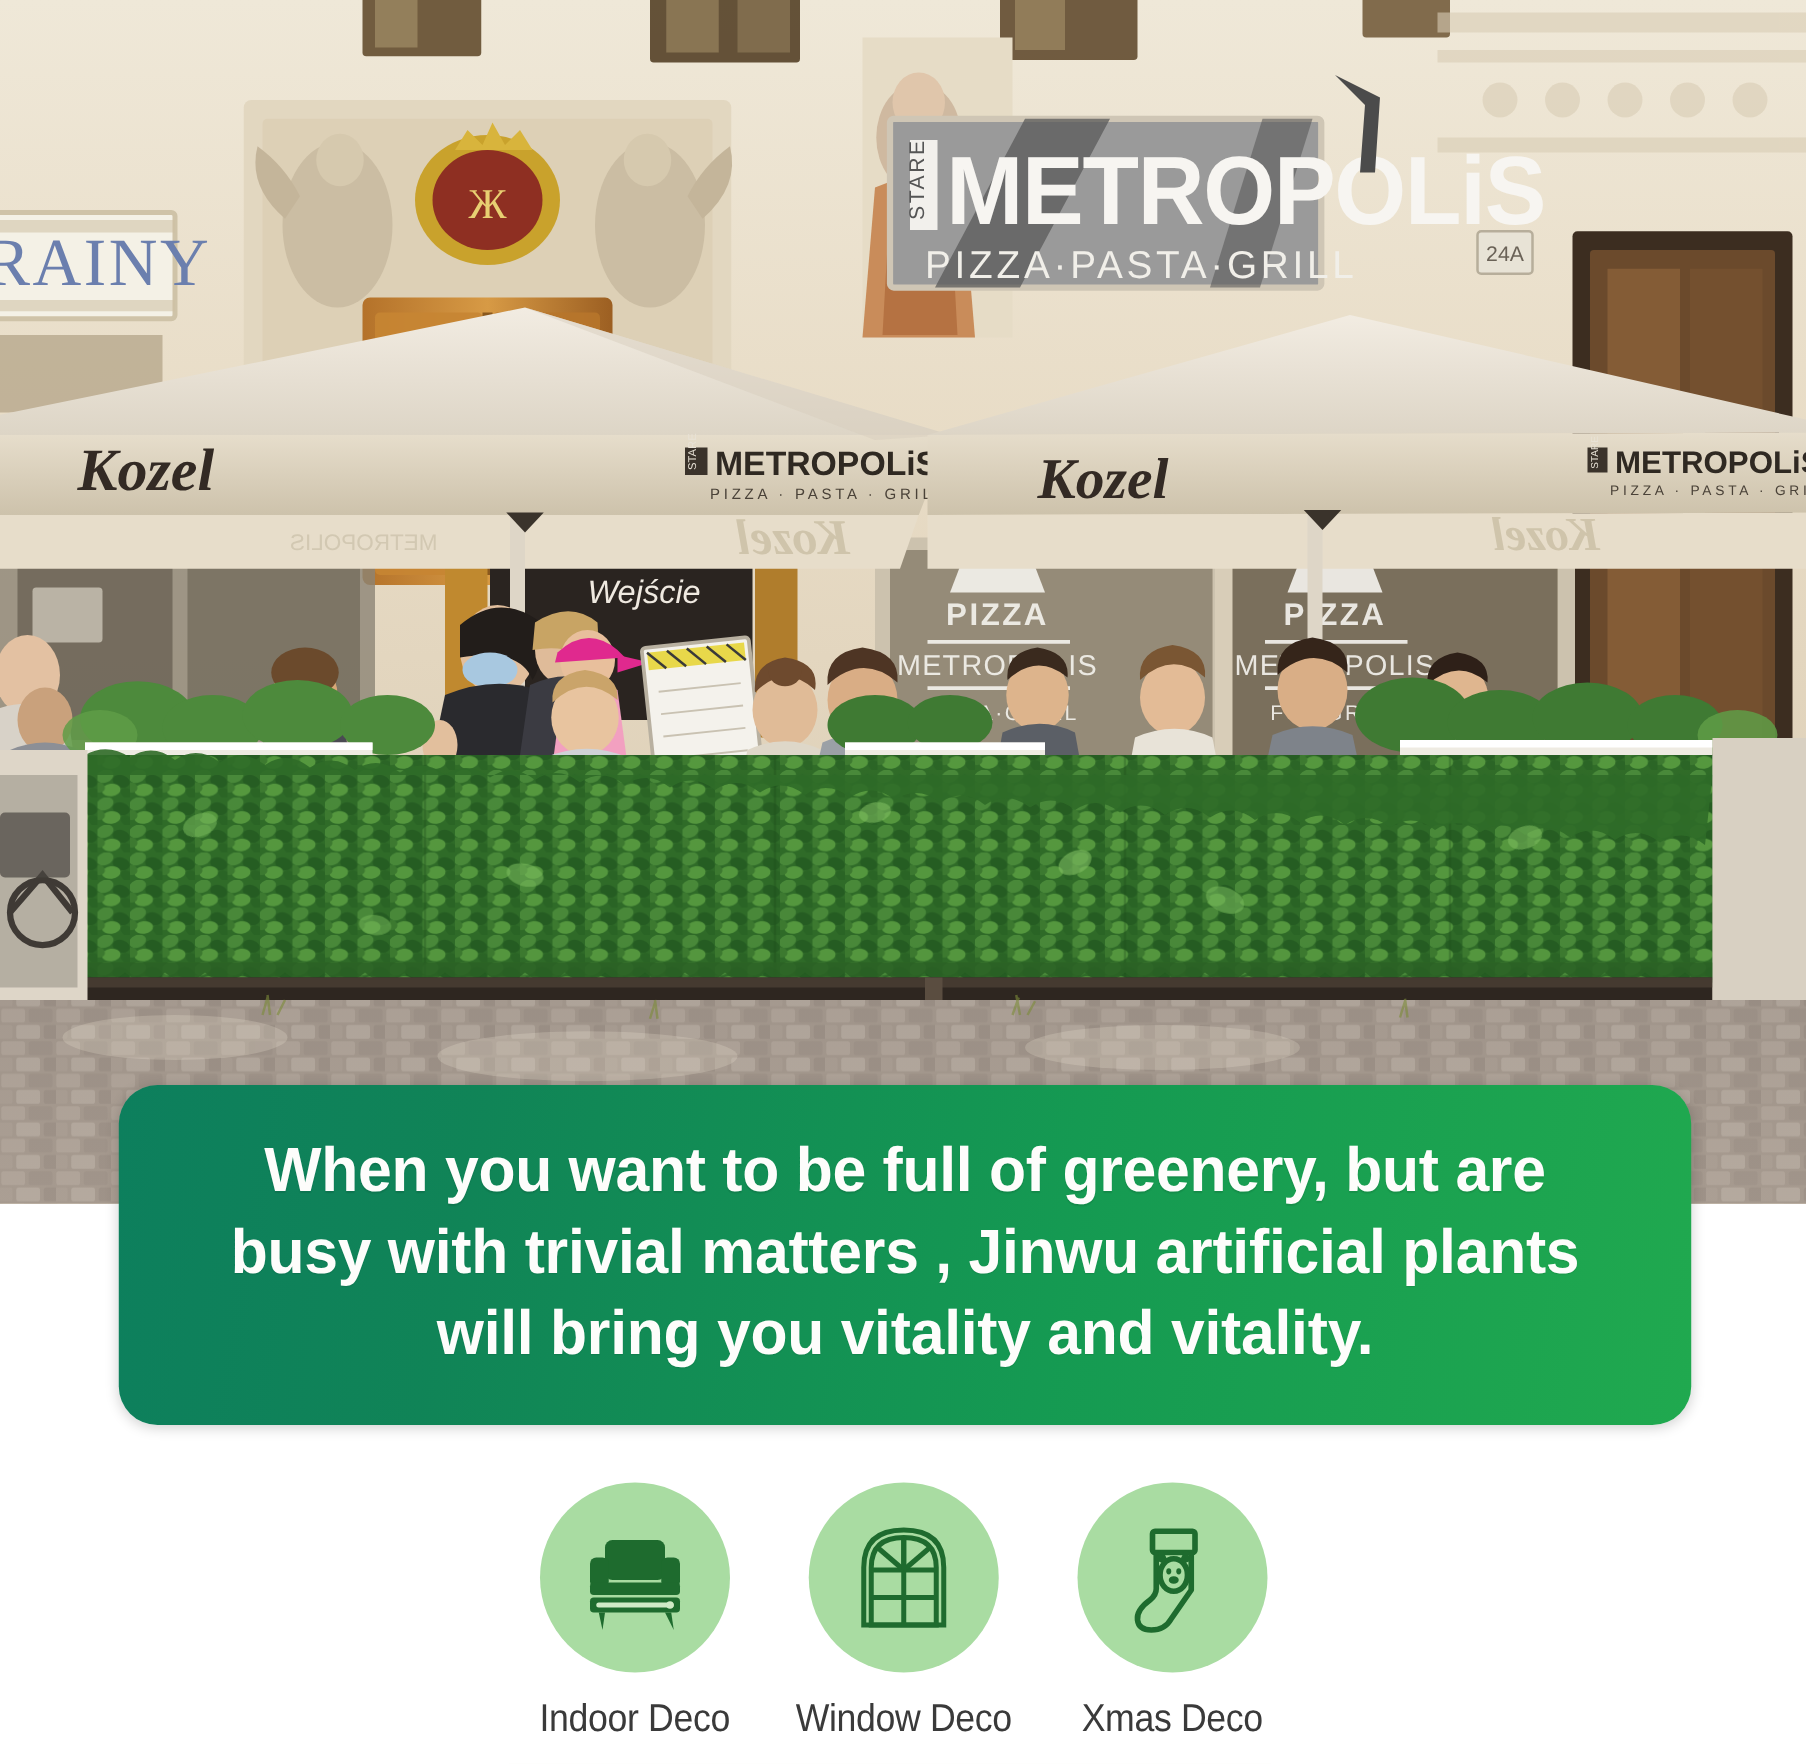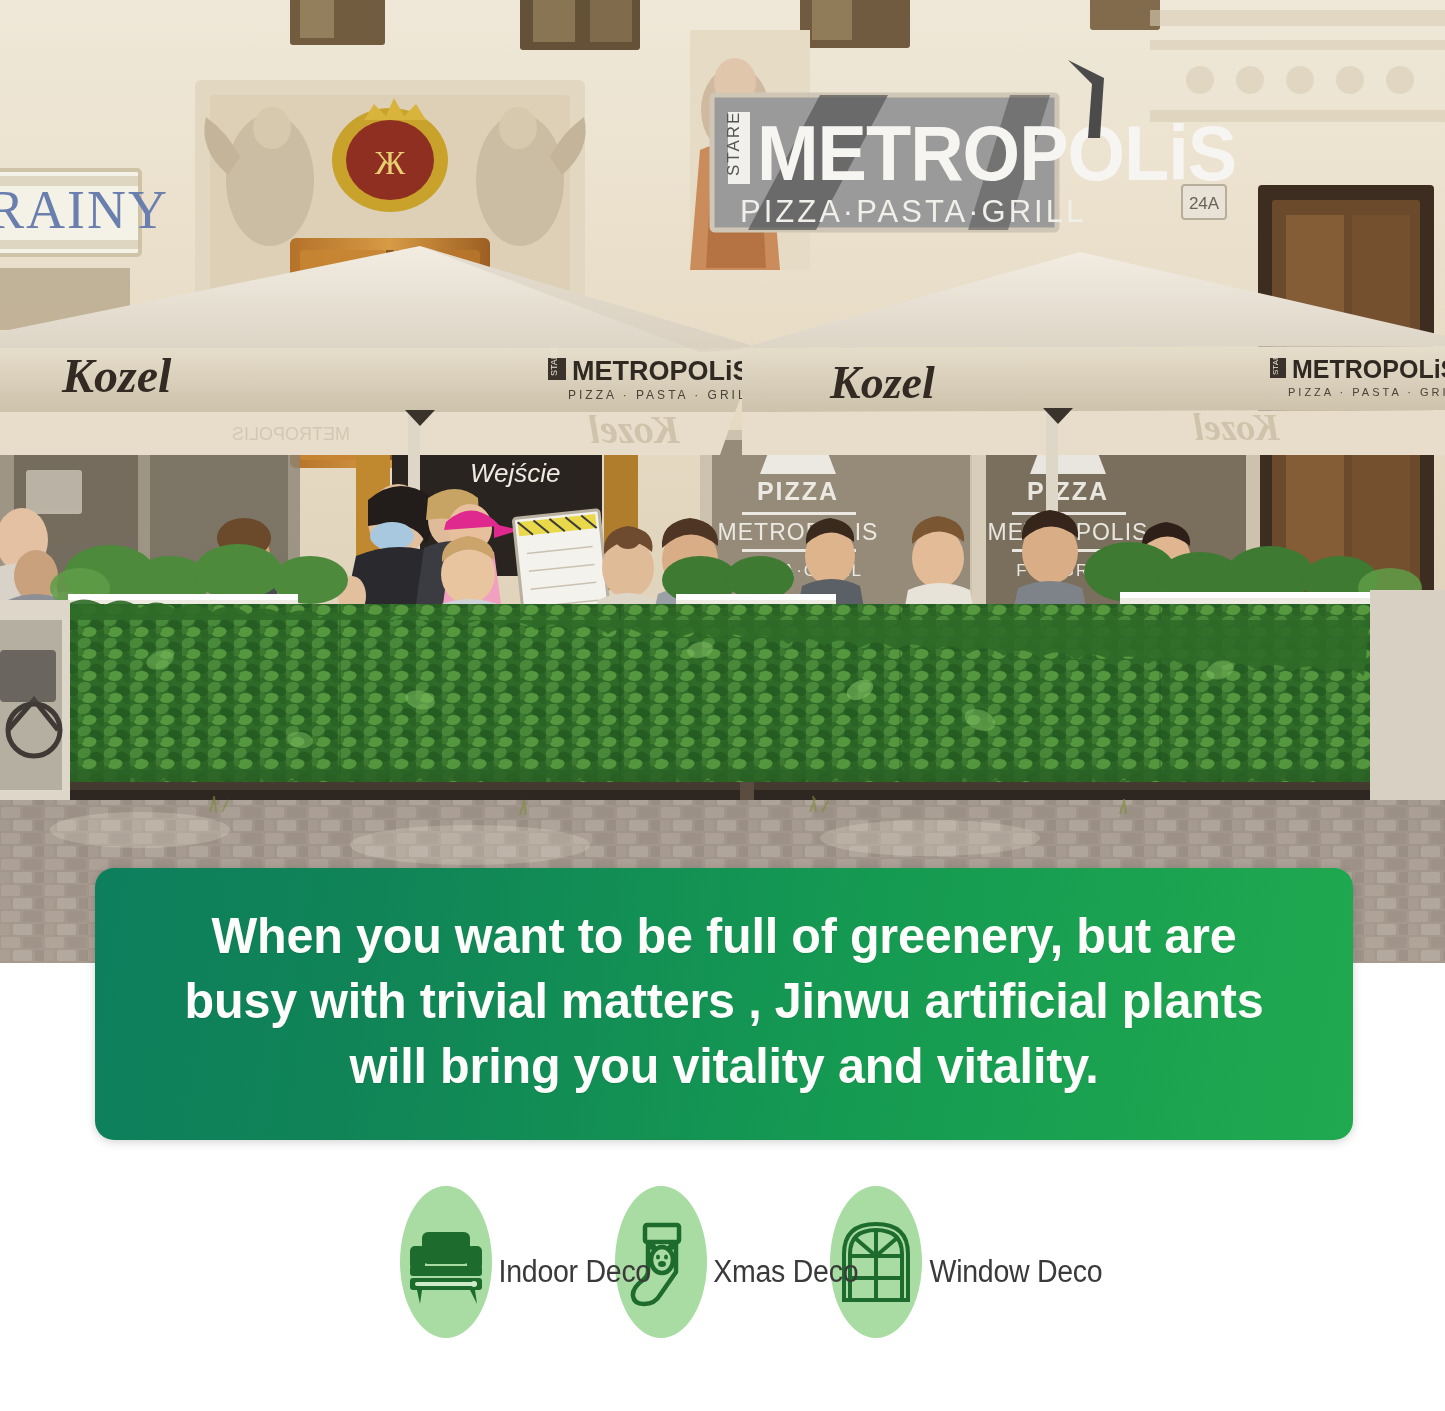--- a/index.html
+++ b/index.html
@@ -11,42 +11,42 @@
   
   .photo {
     position:absolute; left:0; top:0; width:1445px; height:963px;
     overflow:hidden; background:#cfc3ae;
   }
   .photo svg { display:block; width:1445px; height:963px; }
 
   
   .banner {
     position:absolute; left:95px; top:868px; width:1258px; height:272px;
-    border-radius:19px;
+    border-radius:31px;
     background:linear-gradient(100deg,#0d7f5d 0%,#108457 22%,#159a52 60%,#20a94f 100%);
     box-shadow:0 2px 10px rgba(0,0,0,0.18);
     display:flex; align-items:center; justify-content:center;
     padding:8px 40px 14px 40px; z-index:5;
   }
   .banner-text {
     color:#fdfdfb; text-align:center; font-weight:bold;
     font-size:50px; line-height:1.30; letter-spacing:-0.2px;
     font-family:"Liberation Sans", sans-serif;
     font-stretch:condensed;
     text-shadow:0 1px 1px rgba(0,0,0,0.10);
     transform:scaleX(0.97);
   }
 
   
   .icon-row {
     position:absolute; left:0; top:1186px; width:1445px; height:225px;
     display:flex; align-items:flex-start; justify-content:center; gap:0;
   }
   .icon-cell {
-    width:215px; display:flex; flex-direction:row; align-items:center;
+    width:215px; display:flex; flex-direction:column; align-items:center;
   }
   .icon-circle {
     width:152px; height:152px; border-radius:50%;
     background:#a9dca2;
     display:flex; align-items:center; justify-content:center;
   }
   .icon-circle svg { display:block; }
   .icon-label {
     margin-top:19px; font-size:31px; color:#3a3a3a; font-weight:500;
     font-family:"Liberation Sans", sans-serif; white-space:nowrap;
@@ -474,51 +474,51 @@
             <path d="M70,74 l5,0 l2,14 z"></path>
           </g>
         </svg>
       </div>
       <div class="icon-label">Indoor Deco</div>
     </div>
 
     <div class="icon-cell">
       <div class="icon-circle">
         <svg width="92" height="92" viewBox="0 0 92 92">
+          <g fill="none" stroke="#1e6b2e" stroke-width="4">
+            <path d="M14,84 L14,38 Q14,8 46,8 Q78,8 78,38 L78,84 Z"></path>
+            <path d="M20,84 L20,38 Q20,14 46,14 Q72,14 72,38 L72,84 Z"></path>
+            <line x1="20" y1="40" x2="72" y2="40"></line>
+            <line x1="46" y1="14" x2="46" y2="84"></line>
+            <line x1="20" y1="62" x2="72" y2="62"></line>
+            <line x1="46" y1="40" x2="25" y2="22"></line>
+            <line x1="46" y1="40" x2="67" y2="22"></line>
+            <line x1="46" y1="40" x2="46" y2="14"></line>
+          </g>
+        </svg>
+      </div>
+      <div class="icon-label">Window Deco</div>
+    </div>
+
+    <div class="icon-cell">
+      <div class="icon-circle">
+        <svg width="92" height="92" viewBox="0 0 92 92">
           <g fill="none" stroke="#1e6b2e" stroke-width="4.5" stroke-linejoin="round">
             <rect x="30" y="9" width="34" height="17" rx="2"></rect>
             <path d="M33,26 L33,55 Q33,60 28,64 Q17,72 18,80 Q19,88 29,88 Q40,88 45,79 L61,56 L61,26"></path>
             <ellipse cx="47" cy="44" rx="11" ry="13"></ellipse>
             <path d="M40,33 l-4,-8 M40,33 l-7,-3 M54,33 l4,-8 M54,33 l7,-3"></path>
           </g>
           <g fill="#1e6b2e">
             <ellipse cx="43" cy="41" rx="2" ry="2.5"></ellipse>
             <ellipse cx="51" cy="41" rx="2" ry="2.5"></ellipse>
             <ellipse cx="47" cy="48" rx="4" ry="3"></ellipse>
           </g>
         </svg>
       </div>
       <div class="icon-label">Xmas Deco</div>
     </div>
 
-    <div class="icon-cell">
-      <div class="icon-circle">
-        <svg width="92" height="92" viewBox="0 0 92 92">
-          <g fill="none" stroke="#1e6b2e" stroke-width="4">
-            <path d="M14,84 L14,38 Q14,8 46,8 Q78,8 78,38 L78,84 Z"></path>
-            <path d="M20,84 L20,38 Q20,14 46,14 Q72,14 72,38 L72,84 Z"></path>
-            <line x1="20" y1="40" x2="72" y2="40"></line>
-            <line x1="46" y1="14" x2="46" y2="84"></line>
-            <line x1="20" y1="62" x2="72" y2="62"></line>
-            <line x1="46" y1="40" x2="25" y2="22"></line>
-            <line x1="46" y1="40" x2="67" y2="22"></line>
-            <line x1="46" y1="40" x2="46" y2="14"></line>
-          </g>
-        </svg>
-      </div>
-      <div class="icon-label">Window Deco</div>
-    </div>
-
 
 
 
   </div>
 </div>
 
 </body></html>

